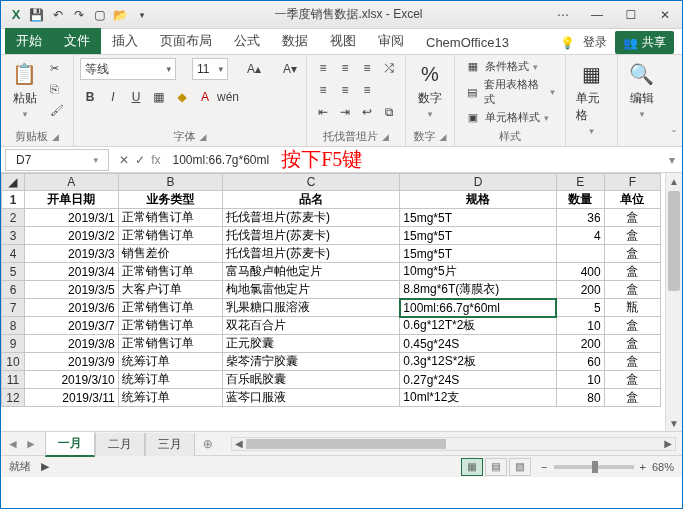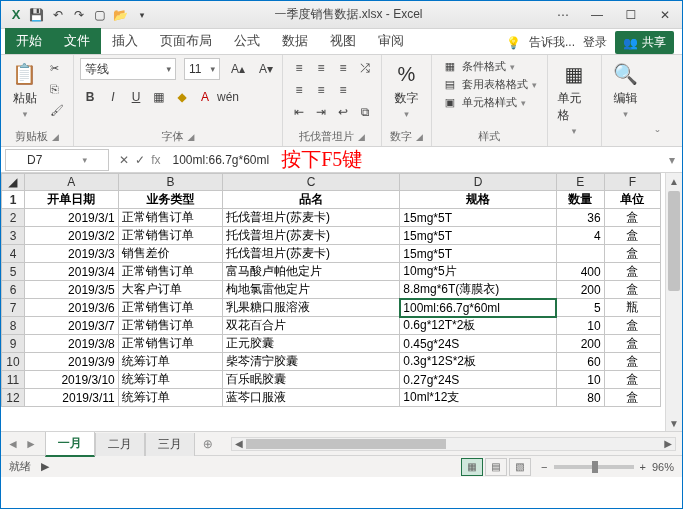--- a/index.html
+++ b/index.html
@@ -20,35 +20,35 @@
   .tab-tail .share { background:#217346; color:#fff; padding:3px 8px; border-radius:2px; display:flex; align-items:center; gap:4px; }
   .ribbon { height:92px; background:#f3f2f1; display:flex; border-bottom:1px solid #d4d4d4; }
   .group { border-right:1px solid #dadada; padding:3px 6px 0 6px; display:flex; flex-direction:column; justify-content:space-between; }
   .group-body { display:flex; gap:4px; align-items:flex-start; }
   .group-label { text-align:center; color:#666; font-size:11px; padding-bottom:2px; display:flex; justify-content:center; align-items:center; gap:4px;}
   .launcher { color:#888; font-size:9px; }
   .bigbtn { display:flex; flex-direction:column; align-items:center; justify-content:center; gap:2px; padding:2px 4px; color:#333; }
   .bigbtn .ico { width:28px; height:28px; display:flex; align-items:center; justify-content:center; font-size:20px; }
   .smallstack { display:flex; flex-direction:column; gap:1px; }
   .sbtn { height:20px; min-width:20px; padding:0 3px; display:flex; align-items:center; gap:3px; color:#444; font-size:11px; }
-  .font-top { display:flex; gap:8px; align-items:center; }
+  .font-top { display:flex; gap:16px; align-items:center; }
   .combo { background:#fff; border:1px solid #c8c8c8; height:22px; display:flex; align-items:center; padding:0 4px; font-size:12px; color:#333; }
   .combo.name { width:96px; }
   .combo.size { width:36px; }
   .combo .dd { margin-left:auto; color:#666; font-size:9px; }
   .font-bot { display:flex; gap:3px; margin-top:3px; flex-wrap:wrap; width:160px;}
   .ibtn { width:20px; height:20px; display:flex; align-items:center; justify-content:center; border:1px solid transparent; color:#444; font-size:12px; }
   .align-col { display:flex; flex-direction:column; gap:2px; }
   .align-row { display:flex; gap:2px; }
   .styles-col { display:flex; flex-direction:column; gap:1px; }
   .hl { color:#444; display:flex; align-items:center; gap:4px; padding:1px 4px; font-size:11px; }
   .hl .ico { width:16px; text-align:center; }
   .hl .dd { color:#888; font-size:9px; }
   .namefx { height:26px; display:flex; align-items:center; border-bottom:1px solid #d4d4d4; }
-  .namebox { width:104px; height:22px; border:1px solid #c8c8c8; margin:10px 4px; display:flex; align-items:center; padding:0 21px; background:#fff; color:#333; }
+  .namebox { width:104px; height:22px; border:1px solid #c8c8c8; margin:10px 4px; display:flex; align-items:center; padding:0 10px; background:#fff; color:#333; }
   .namebox .dd { margin-left:auto; color:#888; font-size:9px; }
   .fx-btns { display:flex; gap:6px; padding:0 6px; color:#666; }
   .fx-label { color:#888; }
   .fx-input { flex:1; padding:0 6px; color:#333; font-size:12px; display:flex; align-items:center; gap:12px;}
   .annotation { color:#ff0000; font-size:20px; font-family: SimSun, serif; }
   .fx-expand { width:20px; text-align:center; color:#888; }
   .sheet { position:relative; height:258px; overflow:hidden; background:#fff; }
   table.grid { border-collapse:collapse; table-layout:fixed; width:660px; }
   table.grid th, table.grid td { border:1px solid #c6c6c6; height:17px; font-size:12px; padding:0 3px; overflow:hidden; white-space:nowrap; }
   table.grid th { background:#e6e6e6; font-weight:normal; color:#333; text-align:center; }
@@ -104,23 +104,23 @@
 
 <div class="ribbon-tabs">
   <div class="tab active">开始</div>
   <div class="tab file">文件</div>
   <div class="tab">插入</div>
   <div class="tab">页面布局</div>
   <div class="tab">公式</div>
   <div class="tab">数据</div>
   <div class="tab">视图</div>
   <div class="tab">审阅</div>
+  <div class="tab">ChemOffice13</div>
   <div class="tab-tail">
     <span class="bulb">💡</span>
-    <span>告诉我...</span>
     <span>登录</span>
     <span class="share">
         <span>👥</span>
         <span>共享</span>
       </span>
   </div>
 </div>
 
 <div class="ribbon">
   <div class="group">
@@ -451,15 +451,15 @@
     <div class="vbtn active">▦</div>
     <div class="vbtn">▤</div>
     <div class="vbtn">▧</div>
   </div>
   <div class="zoom">
     <span>−</span>
     <div class="track">
         <div class="knob"></div>
       </div>
     <span>+</span>
-    <span>96%</span>
+    <span>68%</span>
   </div>
 </div>
 
 </body></html>

